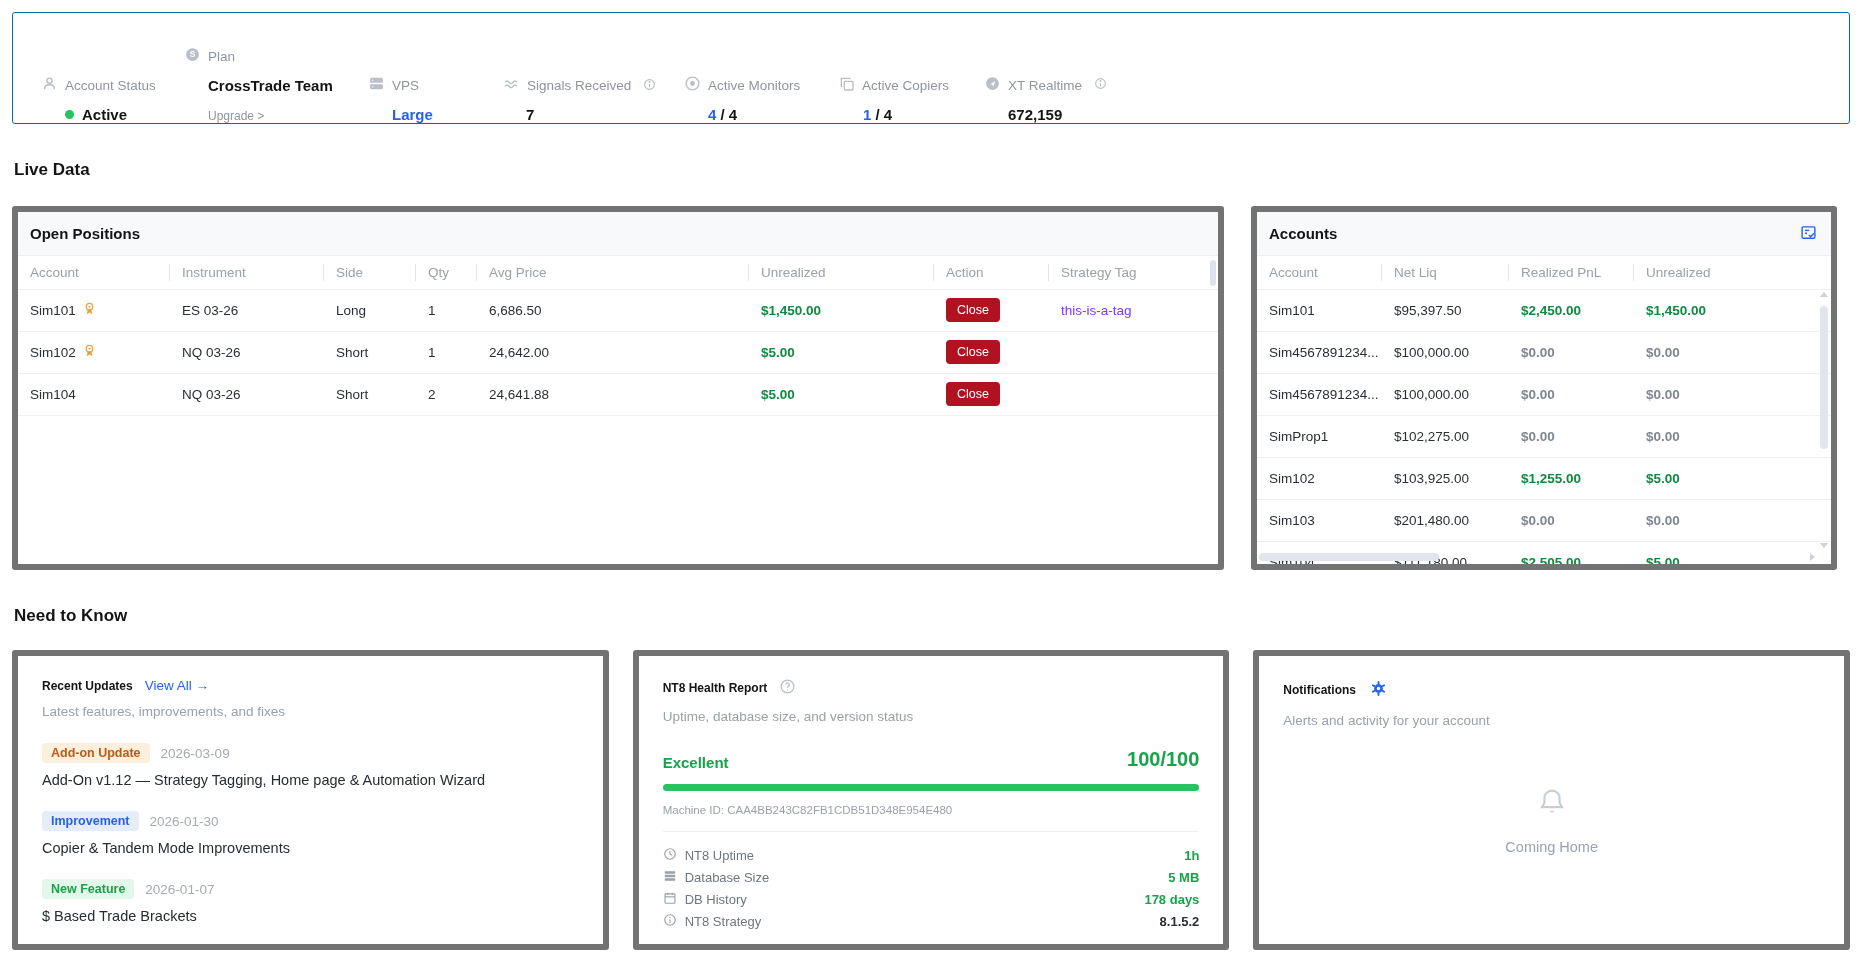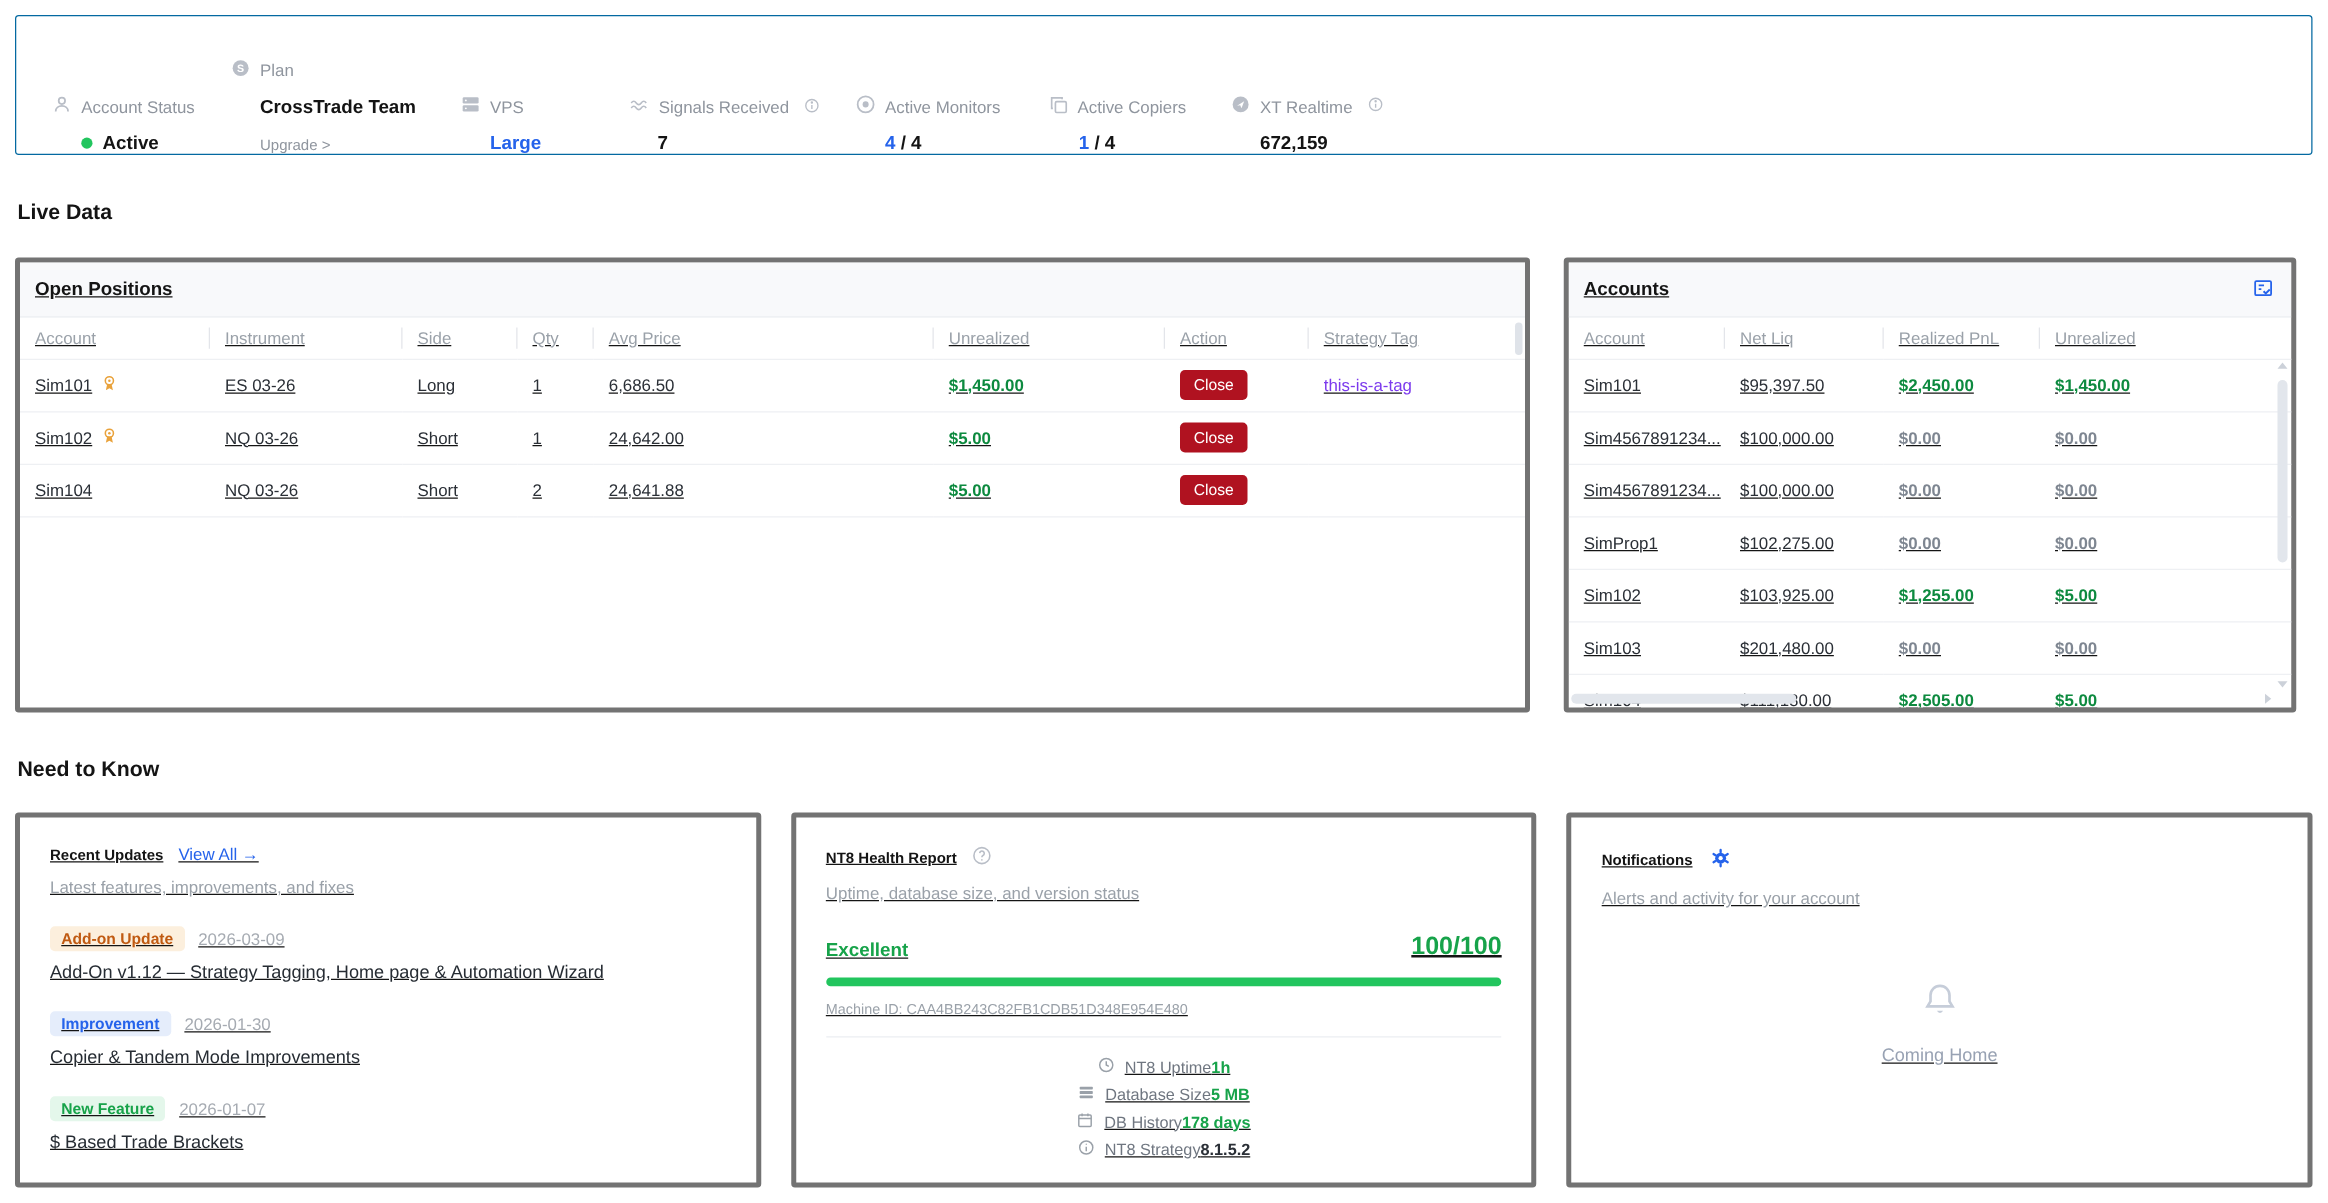--- a/index.html
+++ b/index.html
@@ -21,21 +21,21 @@
   .dot { display:inline-block; width:9px; height:9px; border-radius:50%; background:#22c55e; margin-right:8px; }
   .blue { color:#2563eb; }
   .info-icon { margin-left:5px; }
 
   
   h2.section { font-size:17px; font-weight:bold; color:#141414; margin:36px 0 0 2px; }
   .live-row { display:flex; gap:27px; height:364px; margin-top:26px; }
   .bottom-row { display:flex; gap:24px; height:300px; margin-top:24px; }
 
   
-  .card { border:4px solid #737373; border-radius:3px; background:#fff; overflow:hidden; position:relative;text-decoration:underline; }
+  .card { border:6px solid #737373; border-radius:3px; background:#fff; overflow:hidden; position:relative; }
   .op-card { width:1212px; flex:0 0 auto; }
   .acc-card { width:586px; flex:0 0 auto; }
   .card-header { height:44px; background:#f8f9fb; border-bottom:1px solid #eceef2;
                  display:flex; align-items:center; justify-content:space-between;
                  padding:0 12px; font-weight:bold; font-size:15px; color:#141414; }
   .icon-btn { background:none; border:none; cursor:pointer; display:flex; align-items:center; padding:2px; }
 
   
   table { width:100%; border-collapse:collapse; table-layout:fixed; }
   thead th { height:33px; color:#9aa1a9; font-weight:normal; font-size:13.5px; text-align:left;
@@ -77,21 +77,21 @@
   .ru-date { color:#a6abb2; font-size:13.5px; }
   .ru-name { margin-top:9px; color:#262c33; font-size:14.5px; font-weight:500; }
 
   .hl-status-row { margin-top:24px; display:flex; justify-content:space-between; align-items:flex-end; }
   .hl-status { color:#17a34a; font-weight:bold; font-size:15px; }
   .hl-score { color:#17a34a; font-weight:bold; font-size:20px; }
   .hl-bar { margin-top:13px; height:7px; background:#22c55e; border-radius:4px; }
   .hl-mid { margin-top:13px; color:#9aa1a9; font-size:11.5px; }
   .hl-div { margin-top:15px; border-top:1px solid #eceef2; }
   .hl-stats { margin-top:12px; }
-  .hl-row { display:flex; justify-content:center; align-items:center; height:22px; }
+  .hl-row { display:flex; justify-content:space-between; align-items:center; height:22px; }
   .hl-label { display:flex; align-items:center; gap:8px; color:#6f7680; font-size:13px; }
   .hl-val { font-size:13px; font-weight:bold; color:#17a34a; }
   .hl-val.dark { color:#2a2f36; }
 
   .nf-empty { margin-top:58px; display:flex; flex-direction:column; align-items:center; gap:18px; }
   .nf-empty-text { color:#98a2b3; font-size:14.5px; }
 </style>
 </head>
 <body>
 

